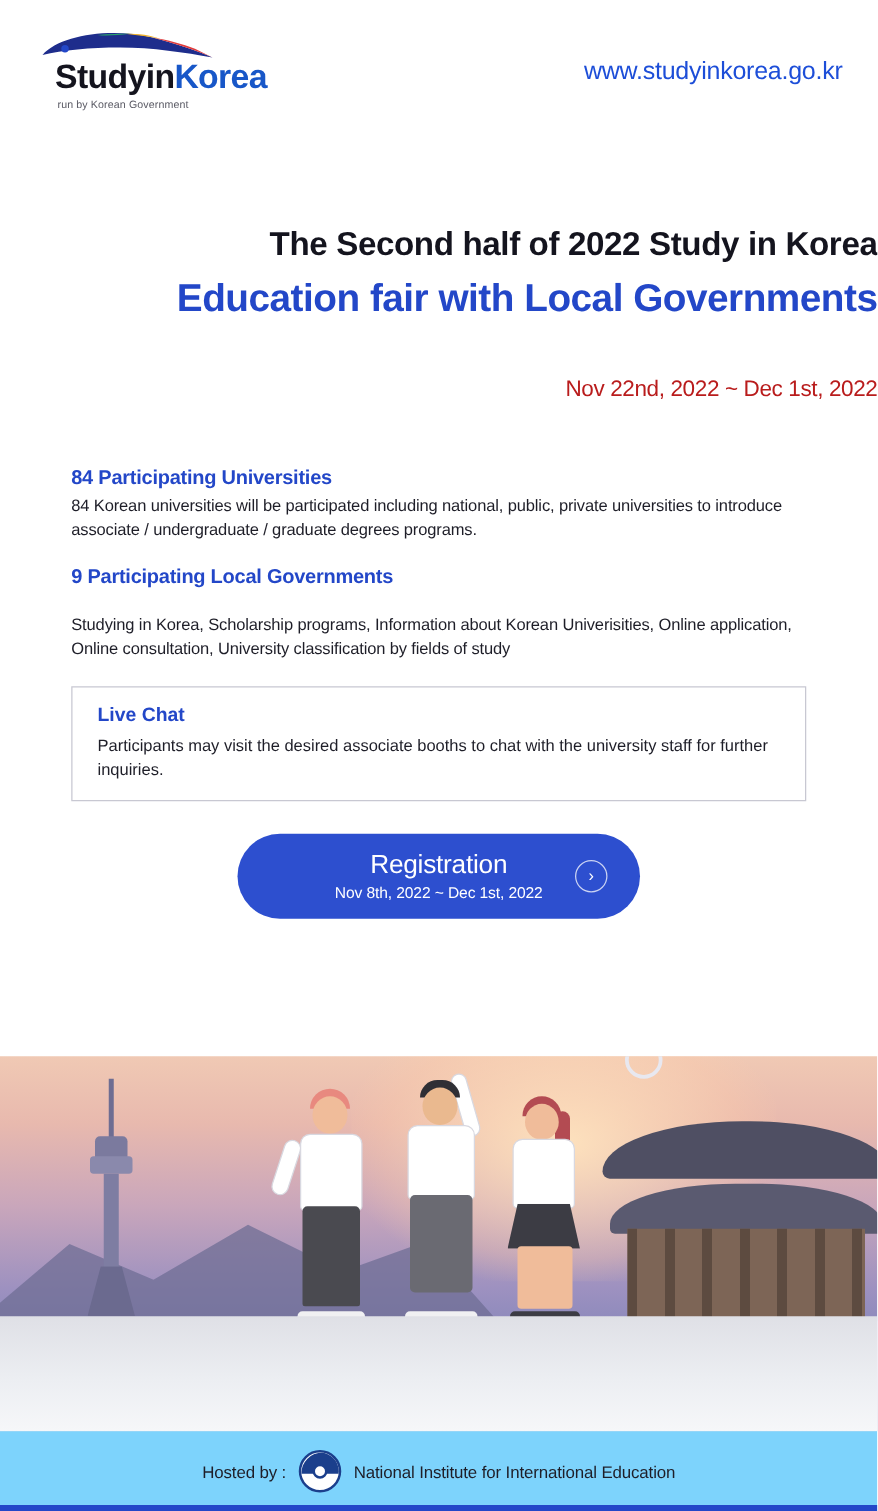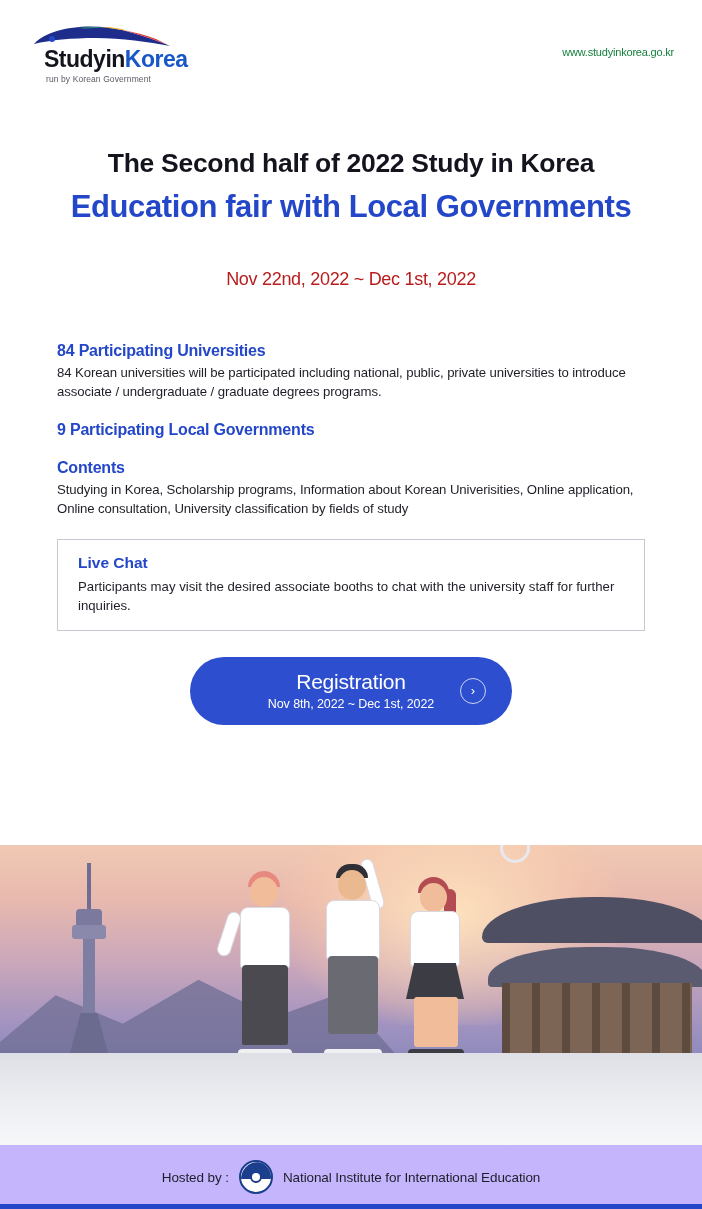--- a/index.html
+++ b/index.html
@@ -32,46 +32,46 @@
     flex-direction: column;
     align-items: flex-start;
     width: 200px;
   }
   .logo-swoosh {
     width: 170px;
     height: 26px;
     position: relative;
   }
   .logo-title {
-    font-size: 23px;
+    font-size: 27px;
     font-weight: bold;
     letter-spacing: -0.5px;
     margin-top: -4px;
     margin-left: 14px;
   }
   .logo-title .s1 { color: #14141e; }
   .logo-title .s2 { color: #1857c8; }
   .logo-sub {
     font-size: 8.5px;
     color: #5a5a64;
     margin-left: 16px;
     margin-top: 1px;
     letter-spacing: 0.1px;
   }
   .site-url {
-    font-size: 11px;
-    color: #15803d;
+    font-size: 20px;
+    color: #1d4ed8;
     margin-top: 22px;
     letter-spacing: -0.2px;
   }
 
   
   .titles {
-    text-align: center;
-    margin-top: 38px;
+    text-align: right;
+    margin-top: 70px;
   }
   .title-main {
     font-size: 26.5px;
     color: #14141e;
     font-weight: bold;
     letter-spacing: -0.3px;
   }
   .title-sub {
     font-size: 31px;
     color: #2347c8;
@@ -327,21 +327,21 @@
   .s3 .shoe { position: absolute; left: 12px; bottom: 0; width: 56px; height: 10px; background: #3c3c44; border-radius: 4px; }
   
   .doodle { position: absolute; }
   .d-mag { left: 272px; bottom: 196px; width: 30px; height: 30px; border: 3px solid #e8e8f0; border-radius: 50%; }
 
   
   .footer {
     position: absolute;
     left: 0; right: 0; bottom: 0;
     height: 64px;
-    background: #c4b5fd;
+    background: #7dd3fc;
     display: flex;
     align-items: center;
     justify-content: center;
     gap: 10px;
   }
   .hosted-label {
     font-size: 13.5px;
     color: #1e1e28;
     letter-spacing: -0.1px;
   }
@@ -409,21 +409,20 @@
 
   <div class="info">
     <div class="sec">
       <div class="sec-title">84 Participating Universities</div>
       <div class="sec-body">84 Korean universities will be participated including national, public, private universities to introduce associate / undergraduate / graduate degrees programs.</div>
     </div>
     <div class="sec">
       <div class="sec-title">9 Participating Local Governments</div>
     </div>
     <div class="sec">
-      <div class="sec-title">Contents</div>
       <div class="sec-body">Studying in Korea, Scholarship programs, Information about Korean Univerisities, Online application, Online consultation, University classification by fields of study</div>
     </div>
   </div>
 
   <div class="chat-box">
     <div class="chat-text">
       <div class="chat-title">Live Chat</div>
       <div class="chat-body">Participants may visit the desired associate booths to chat with the university staff for further inquiries.</div>
     </div>
   </div>

